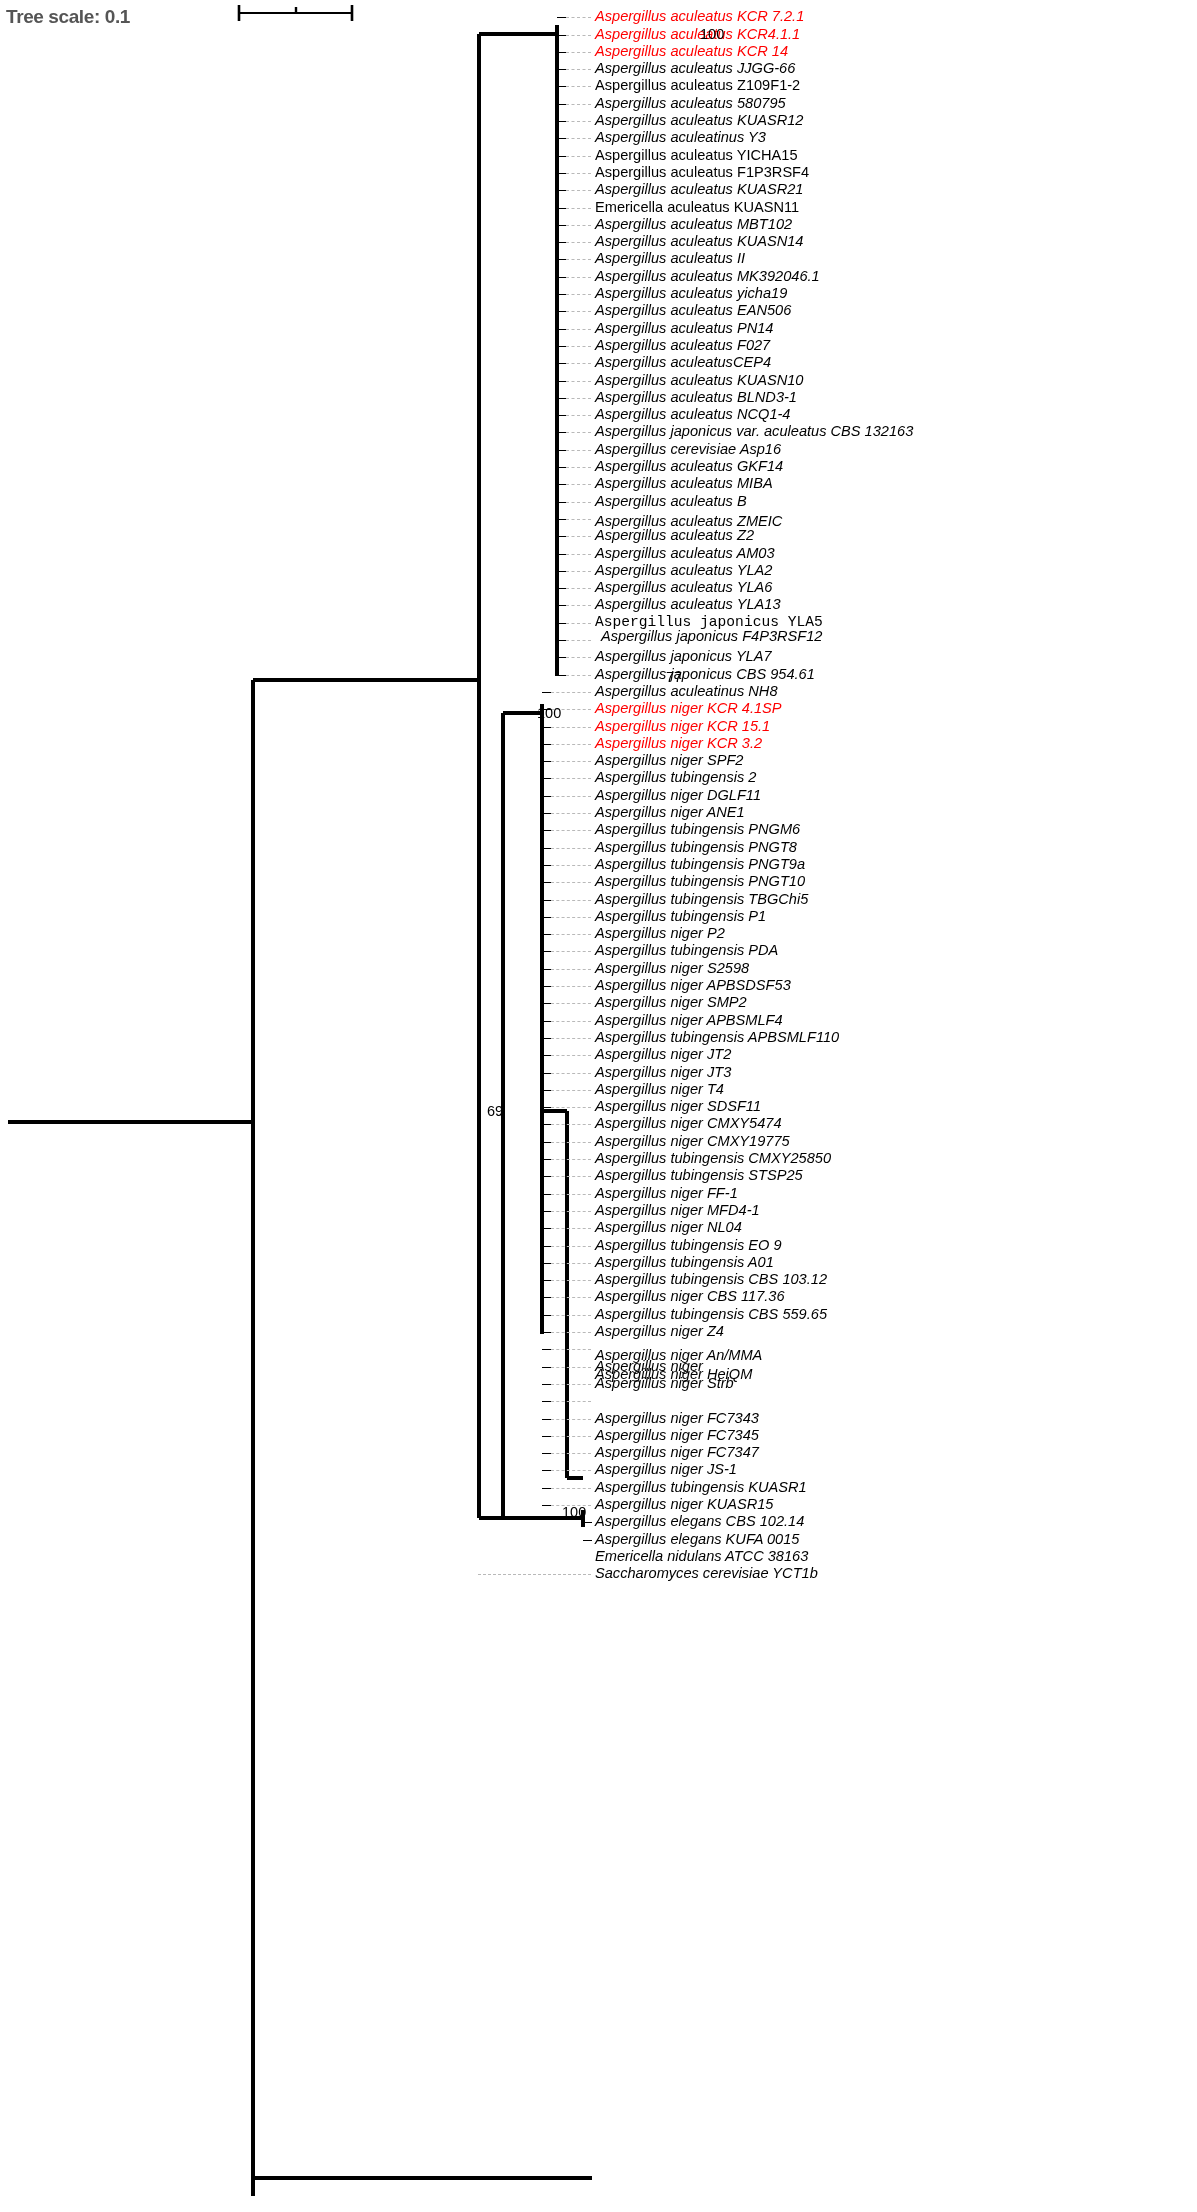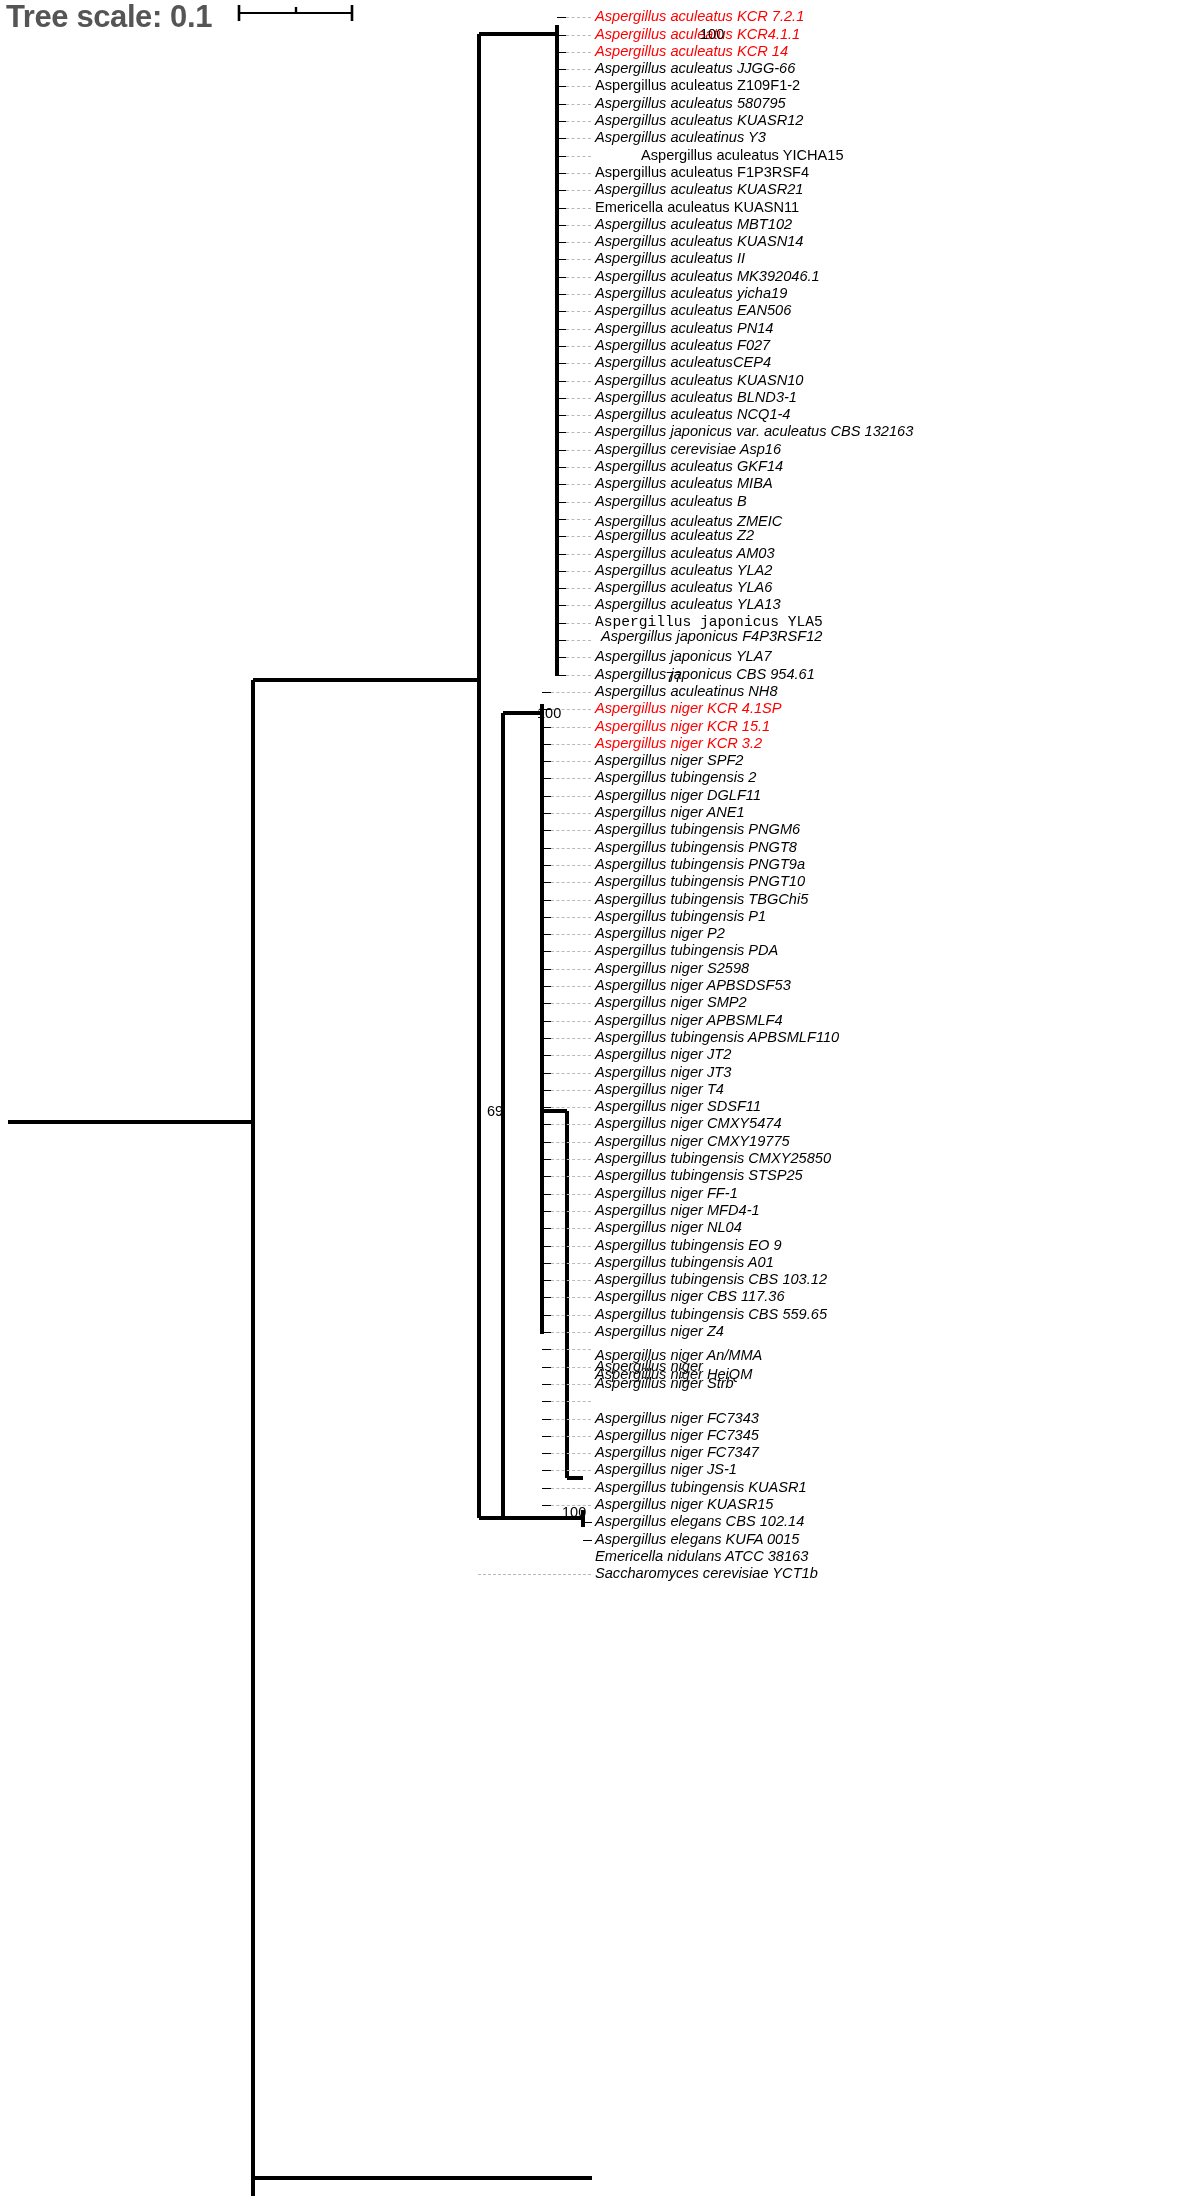--- a/index.html
+++ b/index.html
@@ -7,21 +7,21 @@
     width:1197px; height:2212px;
     font-family:"Liberation Sans", sans-serif;
     color:#000; position:relative; overflow:hidden;
   }
   #tree-canvas { position:absolute; inset:0; width:1197px; height:2212px; }
   svg { position:absolute; left:0; top:0; }
 
   
   .scale-header { position:absolute; left:6px; top:0px; height:34px; display:flex; align-items:center; }
   .scale-title {
-    font-size:31px; font-weight:bold; color:#555555;
+    font-size:19px; font-weight:bold; color:#555555;
     letter-spacing:-0.4px; white-space:nowrap;
   }
   .scale-ruler { position:absolute; left:237px; top:4px; width:118px; height:24px; }
 
   
   .tips { position:absolute; left:0; top:0; width:1197px; height:2212px; }
   .tip {
     position:absolute; left:595px; height:17px; line-height:17px;
     white-space:nowrap; font-size:14.6px;
   }
@@ -110,21 +110,21 @@
       <div class="dash" style="left: 566px; top: 103.7px; width: 25px;"></div>
       <div class="tip" style="top: 94.7px;"><span class="tip-label">Aspergillus aculeatus 580795</span></div>
       <div class="dash solid" style="left: 557px; top: 121px; width: 9px;"></div>
       <div class="dash" style="left: 566px; top: 121px; width: 25px;"></div>
       <div class="tip" style="top: 112px;"><span class="tip-label">Aspergillus aculeatus KUASR12</span></div>
       <div class="dash solid" style="left: 557px; top: 138.3px; width: 9px;"></div>
       <div class="dash" style="left: 566px; top: 138.3px; width: 25px;"></div>
       <div class="tip" style="top: 129.3px;"><span class="tip-label">Aspergillus aculeatinus Y3</span></div>
       <div class="dash solid" style="left: 557px; top: 155.6px; width: 9px;"></div>
       <div class="dash" style="left: 566px; top: 155.6px; width: 25px;"></div>
-      <div class="tip" style="top: 146.6px; margin-left: 46px;"><span class="tip-label upright">Aspergillus aculeatus YICHA15</span></div>
+      <div class="tip" style="top: 146.6px;"><span class="tip-label upright">Aspergillus aculeatus YICHA15</span></div>
       <div class="dash solid" style="left: 557px; top: 172.9px; width: 9px;"></div>
       <div class="dash" style="left: 566px; top: 172.9px; width: 25px;"></div>
       <div class="tip" style="top: 163.9px;"><span class="tip-label upright">Aspergillus aculeatus F1P3RSF4</span></div>
       <div class="dash solid" style="left: 557px; top: 190.2px; width: 9px;"></div>
       <div class="dash" style="left: 566px; top: 190.2px; width: 25px;"></div>
       <div class="tip" style="top: 181.2px;"><span class="tip-label">Aspergillus aculeatus KUASR21</span></div>
       <div class="dash solid" style="left: 557px; top: 207.5px; width: 9px;"></div>
       <div class="dash" style="left: 566px; top: 207.5px; width: 25px;"></div>
       <div class="tip" style="top: 198.5px;"><span class="tip-label upright">Emericella aculeatus KUASN11</span></div>
       <div class="dash solid" style="left: 557px; top: 224.8px; width: 9px;"></div>

